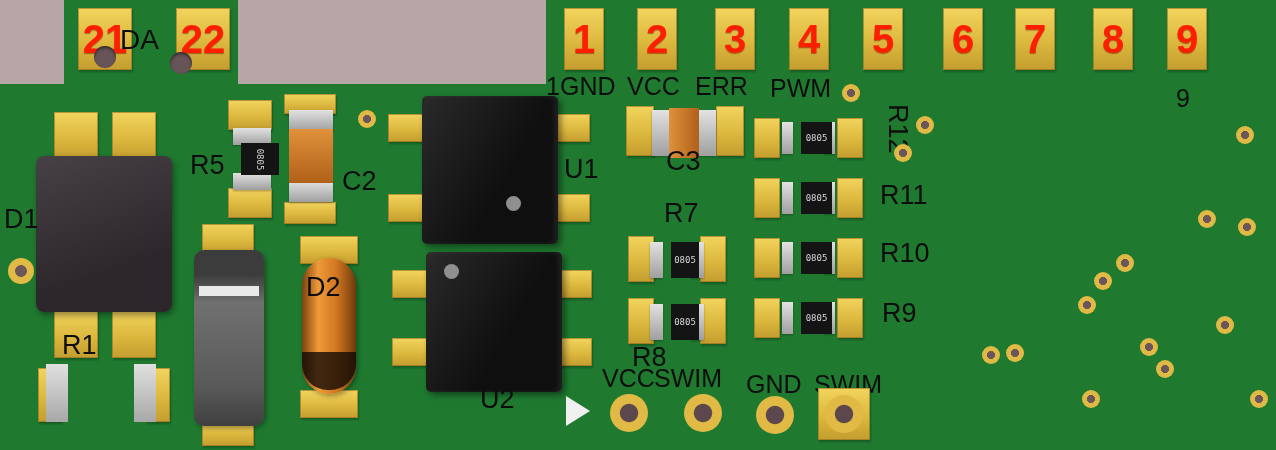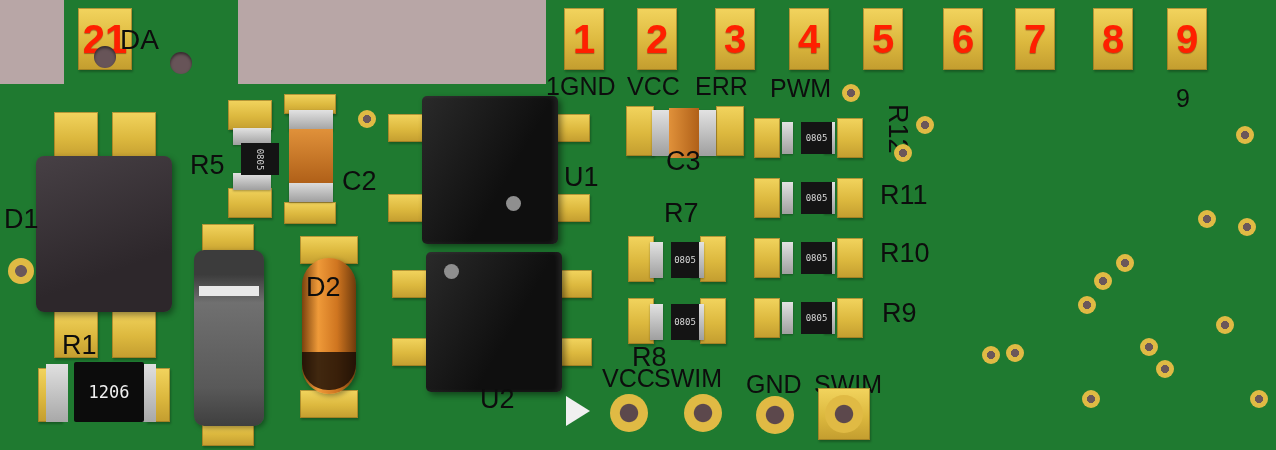--- a/index.html
+++ b/index.html
@@ -50,20 +50,23 @@
 
 <div class="stage">
 
   <div class="board" style="left:64px;top:0;width:174px;height:92px"></div>
   <div class="board" style="left:546px;top:0;width:730px;height:92px"></div>
   <div class="board" style="left:0;top:84px;width:1276px;height:366px"></div>
 
   <div class="pad tab-pad flexc" style="left:70px">
     <span class="rednum">21</span>
   </div>
+  <div class="pad tab-pad flexc" style="left:168px">
+    <span class="rednum">22</span>
+  </div>
   <div class="drill" style="left:94px;top:46px;width:22px;height:22px"></div>
   <div class="drill" style="left:170px;top:52px;width:22px;height:22px"></div>
   <div class="silk" style="left:120px;top:26px;font-size:28px">DA</div>
 
   <div class="pad top-pad flexc" style="left:556px">
       <span class="rednum">1</span>
     </div>
   <div class="pad top-pad flexc" style="left:629px">
       <span class="rednum">2</span>
     </div>
@@ -102,23 +105,20 @@
   <div class="pad" style="left:112px;top:310px;width:44px;height:48px"></div>
   <div class="d1body" style="left:36px;top:156px;width:136px;height:156px"></div>
   <div class="silk" style="left:4px;top:206px">D1</div>
   <div class="via via26" style="left:8px;top:258px"></div>
 
   <div class="pad" style="left:38px;top:368px;width:24px;height:54px"></div>
   <div class="pad" style="left:146px;top:368px;width:24px;height:54px"></div>
   <div class="silk" style="left:62px;top:332px">R1</div>
   <div class="r1cap" style="left:46px;top:364px;width:22px;height:58px"></div>
   <div class="r1cap" style="left:134px;top:364px;width:22px;height:58px"></div>
-  <div class="r1body flexc" style="left:66px;top:362px;width:70px;height:60px">
-    <span>1206</span>
-  </div>
 
   <div class="pad" style="left:228px;top:100px;width:44px;height:30px"></div>
   <div class="pad" style="left:228px;top:188px;width:44px;height:30px"></div>
   <div class="silk" style="left:190px;top:152px">R5</div>
   <div class="cap" style="left:233px;top:128px;width:38px;height:17px"></div>
   <div class="cap" style="left:233px;top:173px;width:38px;height:17px"></div>
   <div class="cbody flexc" style="left:233px;top:143px;width:38px;height:32px">
     <span class="ctext rot90">0805</span>
   </div>
 
@@ -139,21 +139,21 @@
   <div class="melf" style="left:302px;top:258px;width:54px;height:136px"></div>
   <div class="melfband" style="left:302px;top:352px;width:54px;height:38px"></div>
   <div class="silk" style="left:306px;top:274px">D2</div>
 
   <div class="pad" style="left:388px;top:114px;width:44px;height:28px"></div>
   <div class="pad" style="left:388px;top:194px;width:44px;height:28px"></div>
   <div class="pad" style="left:546px;top:114px;width:44px;height:28px"></div>
   <div class="pad" style="left:546px;top:194px;width:44px;height:28px"></div>
   <div class="ic" style="left:422px;top:96px;width:136px;height:148px"></div>
   <div class="dot" style="left:506px;top:196px"></div>
-  <div class="silk" style="left:564px;top:164px">U1</div>
+  <div class="silk" style="left:564px;top:156px">U1</div>
 
   <div class="pad" style="left:392px;top:270px;width:44px;height:28px"></div>
   <div class="pad" style="left:392px;top:338px;width:44px;height:28px"></div>
   <div class="pad" style="left:548px;top:270px;width:44px;height:28px"></div>
   <div class="pad" style="left:548px;top:338px;width:44px;height:28px"></div>
   <div class="ic" style="left:426px;top:252px;width:136px;height:140px"></div>
   <div class="dot" style="left:444px;top:264px"></div>
   <div class="silk" style="left:480px;top:386px">U2</div>
 
   <div class="pad" style="left:626px;top:106px;width:28px;height:50px"></div>

